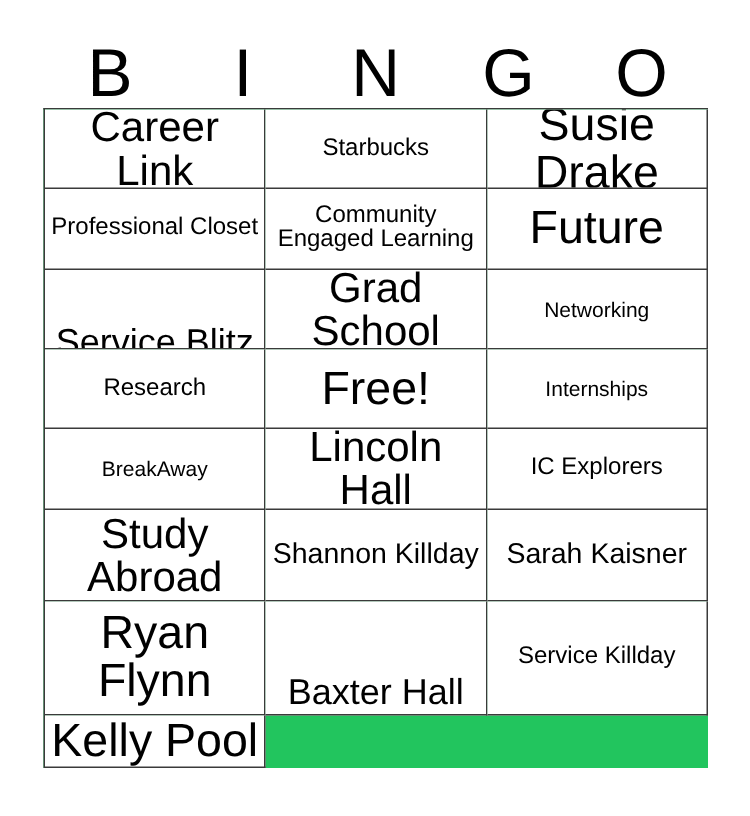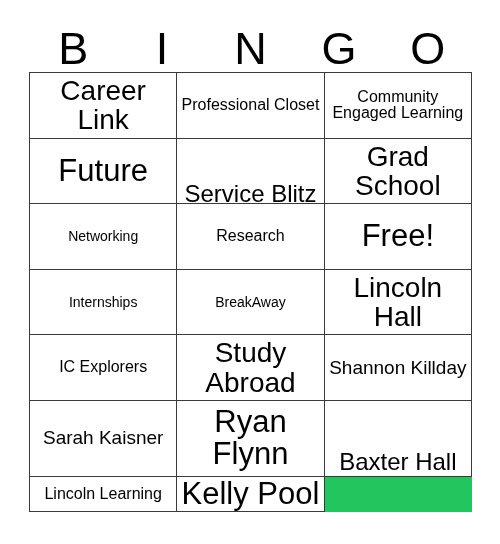--- a/index.html
+++ b/index.html
@@ -98,20 +98,26 @@
     <div class="header-letter">G</div>
     <div class="header-letter">O</div>
   </div>
 
   <div class="grid">
 
     <div class="cell">
         <span class="cell-text xl" data-size="card.rows.0.0.size">Career Link</span>
       </div>
     <div class="cell">
+        <span class="cell-text s" data-size="card.rows.0.1.size">Starbucks</span>
+      </div>
+    <div class="cell">
+        <span class="cell-text xxl" data-size="card.rows.0.2.size">Susie Drake</span>
+      </div>
+    <div class="cell">
         <span class="cell-text s" data-size="card.rows.0.3.size">Profession­al Closet</span>
       </div>
     <div class="cell">
         <span class="cell-text s" data-size="card.rows.0.4.size">Community Engaged Learning</span>
       </div>
 
     <div class="cell">
         <span class="cell-text xxl" data-size="card.rows.1.0.size">Future</span>
       </div>
     <div class="cell">
@@ -153,20 +159,20 @@
     <div class="cell">
         <span class="cell-text m" data-size="card.rows.4.0.size">Sarah Kaisner</span>
       </div>
     <div class="cell">
         <span class="cell-text xxl" data-size="card.rows.4.1.size">Ryan Flynn</span>
       </div>
     <div class="cell">
         <span class="cell-text l" data-size="card.rows.4.2.size">Baxter Hall</span>
       </div>
     <div class="cell">
-        <span class="cell-text s" data-size="card.rows.4.3.size">Lincoln Learning</span>
+        <span class="cell-text s" data-size="card.rows.4.3.size">Service Killday</span>
       </div>
     <div class="cell">
         <span class="cell-text xxl" data-size="card.rows.4.4.size">Kelly Pool</span>
       </div>
 
   </div>
 </div>
 
 </body></html>

